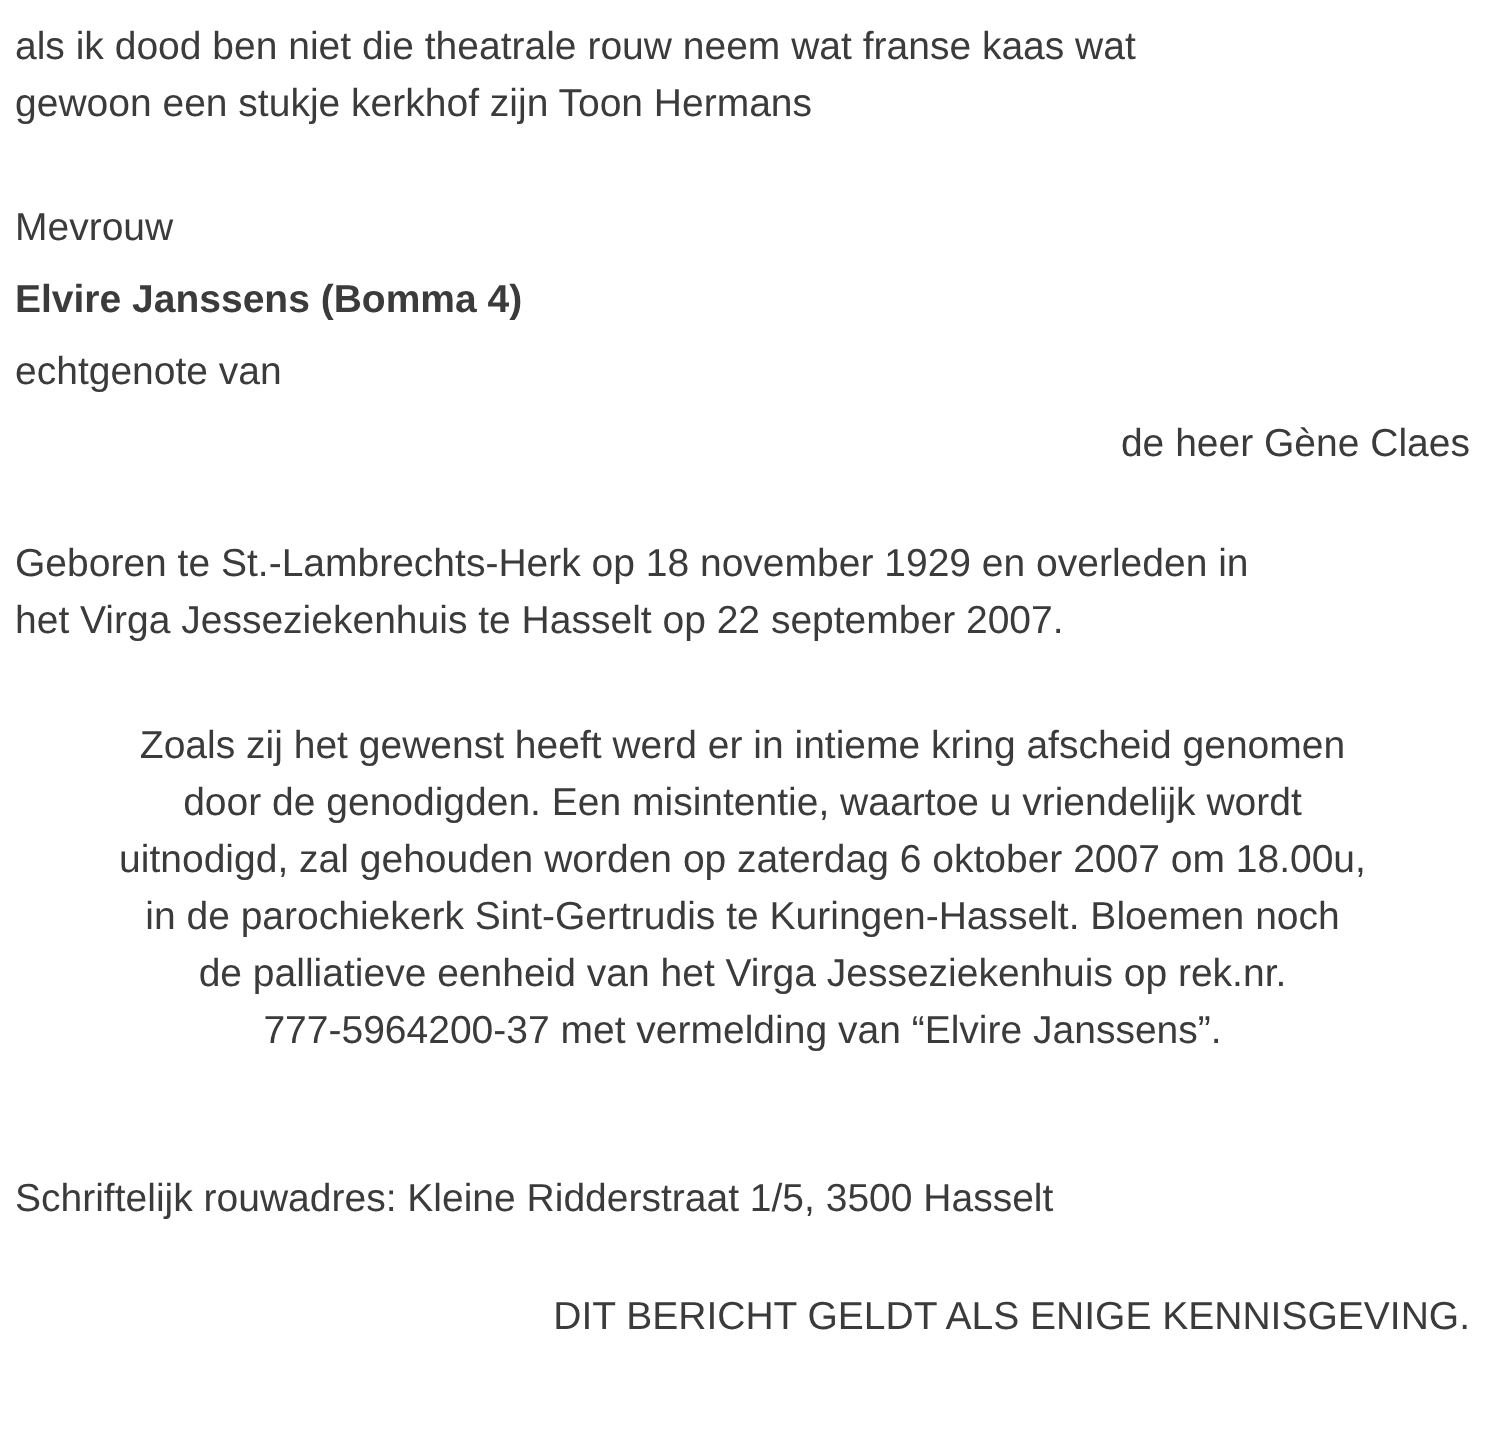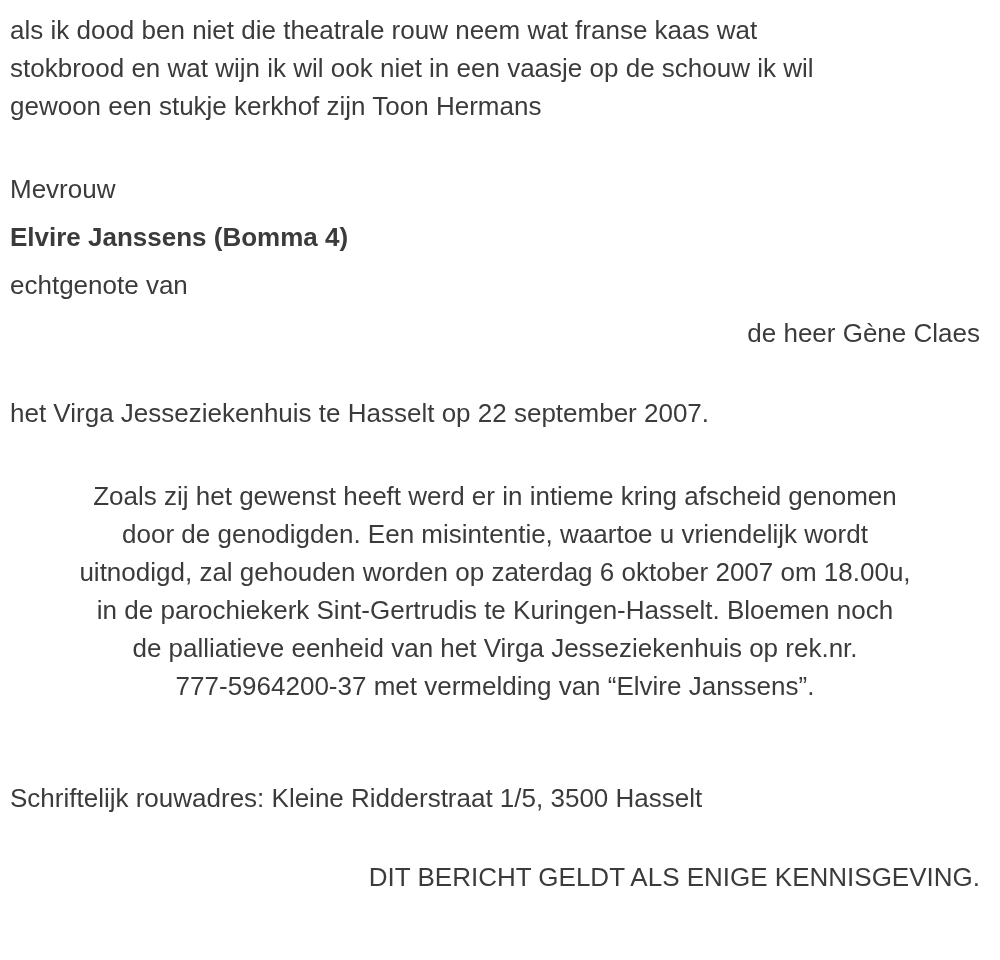--- a/index.html
+++ b/index.html
@@ -46,30 +46,30 @@
   .notice-line {
     margin-bottom: 0;
     text-align: right;
   }
 </style>
 </head>
 <body>
 
 <div class="para">
   <div class="line">als ik dood ben niet die theatrale rouw neem wat franse kaas wat</div>
-  <div class="line">stokbrood en wat wijn ik wil ook niet in een vaasje op de schouw ik wil</div>
   <div class="line">gewoon een stukje kerkhof zijn Toon Hermans</div>
 </div>
 
 <div class="single">Mevrouw</div>
 <div class="single name-line">Elvire Janssens (Bomma 4)</div>
 <div class="single">echtgenote van</div>
 <div class="single after-head">de heer Gène Claes</div>
 
 <div class="para">
+  <div class="line">Geboren te St.-Lambrechts-Herk op 18 november 1929 en overleden in</div>
   <div class="line">het Virga Jesseziekenhuis te Hasselt op 22 september 2007.</div>
 </div>
 
 <div class="para announcement">
   <div class="line">Zoals zij het gewenst heeft werd er in intieme kring afscheid genomen</div>
   <div class="line">door de genodigden. Een misintentie, waartoe u vriendelijk wordt</div>
   <div class="line">uitnodigd, zal gehouden worden op zaterdag 6 oktober 2007 om 18.00u,</div>
   <div class="line">in de parochiekerk Sint-Gertrudis te Kuringen-Hasselt. Bloemen noch</div>
   <div class="line">de palliatieve eenheid van het Virga Jesseziekenhuis op rek.nr.</div>
   <div class="line">777-5964200-37 met vermelding van “Elvire Janssens”.</div>

